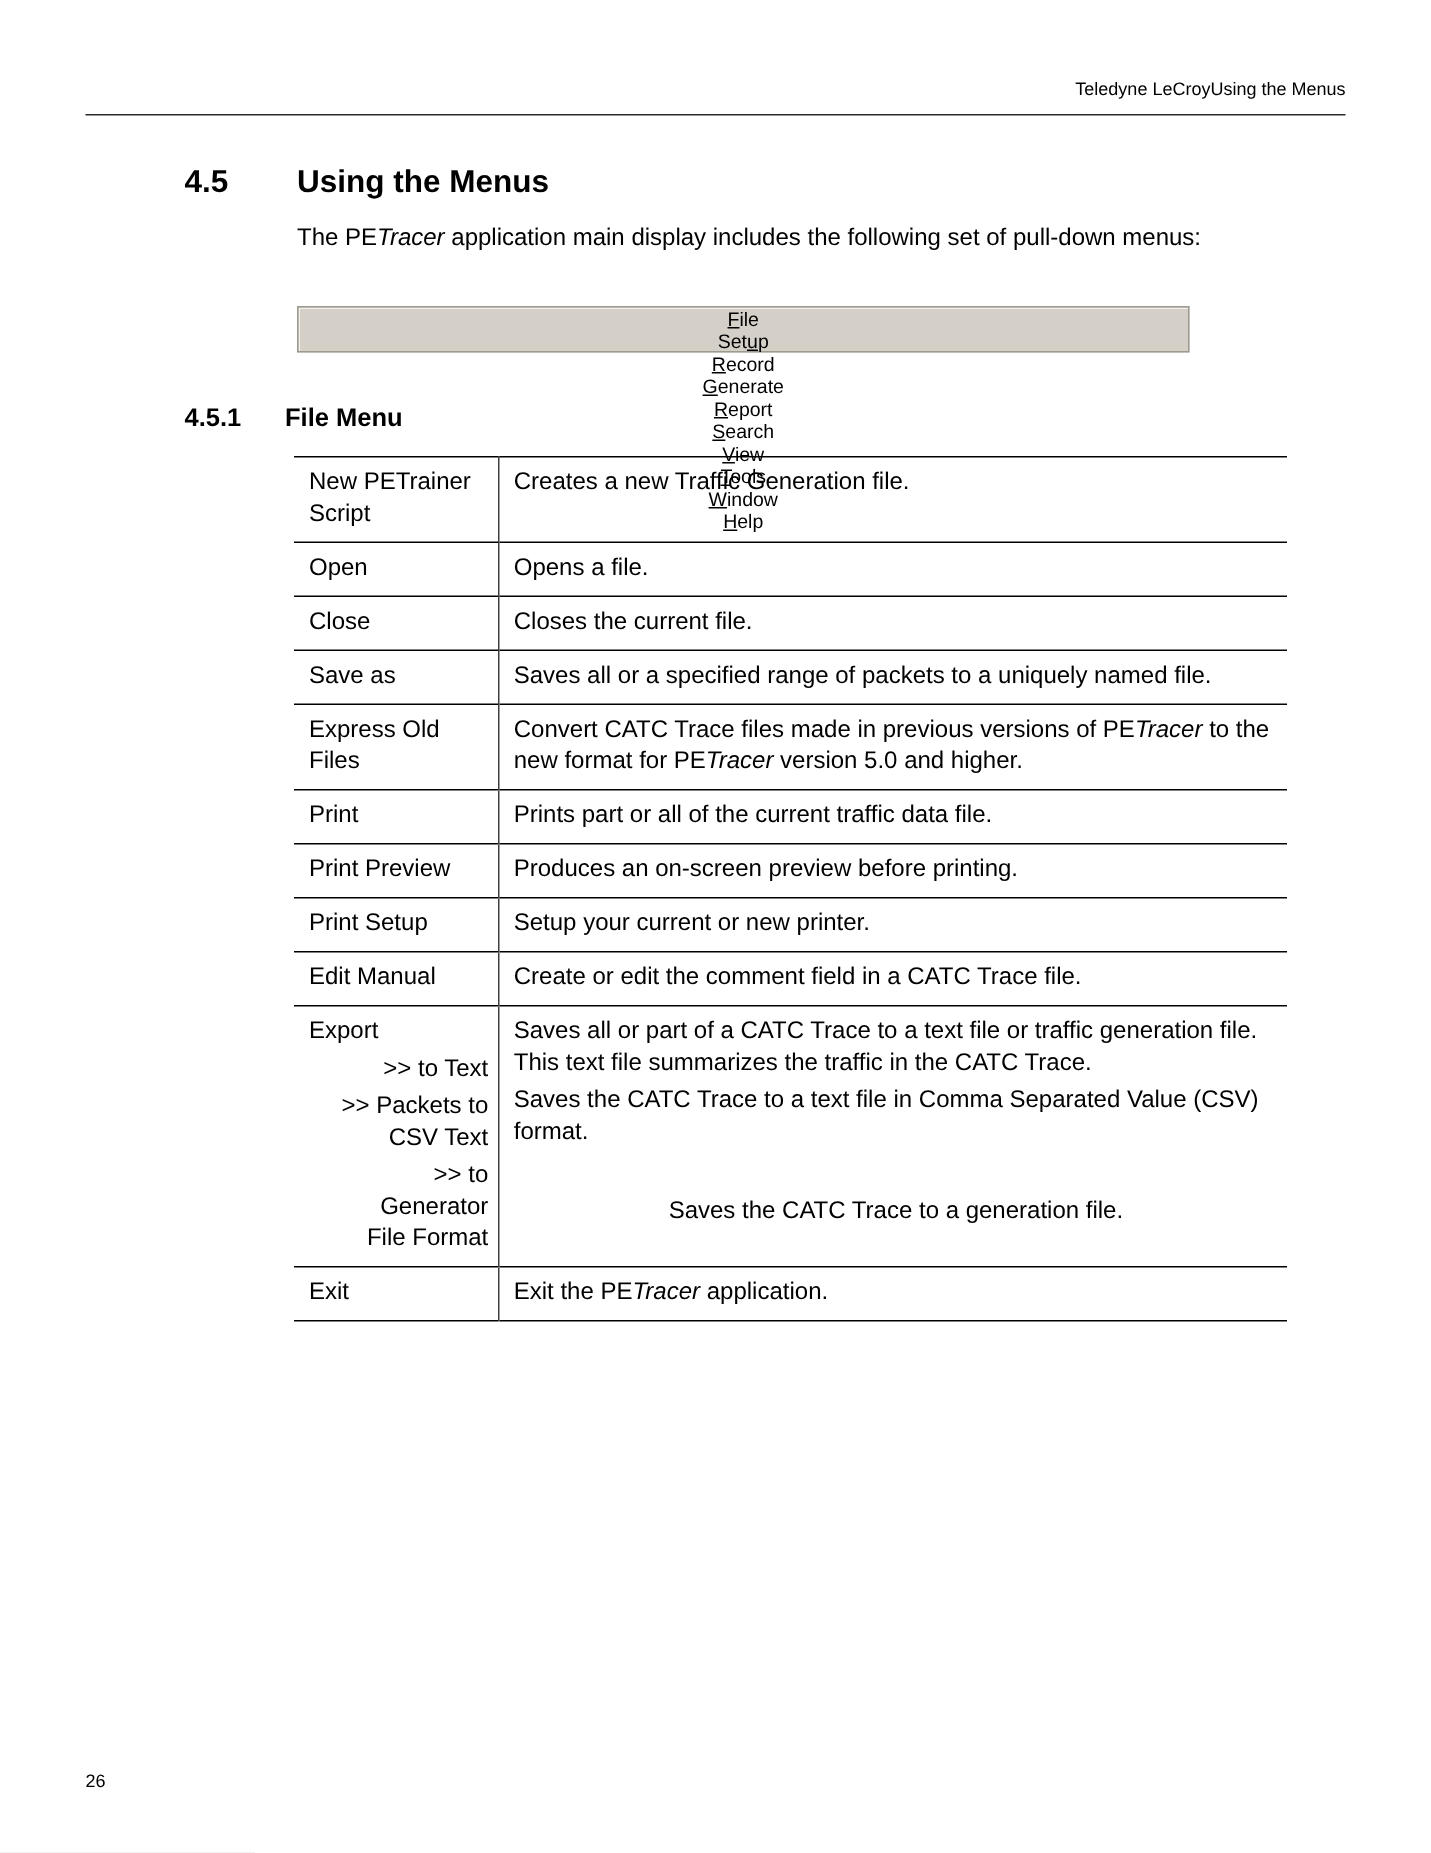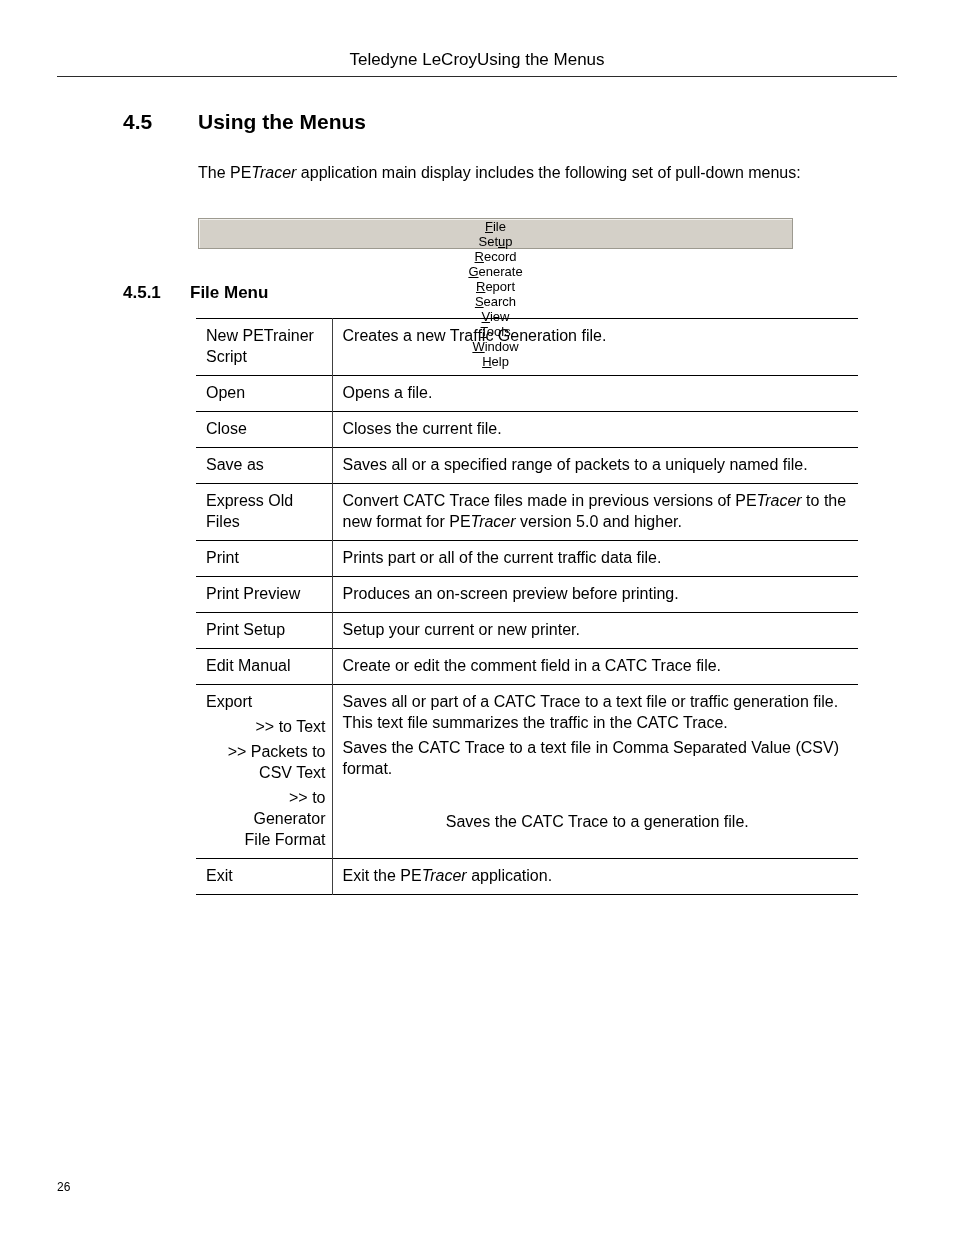--- a/index.html
+++ b/index.html
@@ -12,38 +12,38 @@
     font-family: "Liberation Sans", sans-serif;
     color: #000;
     box-sizing: border-box;
     padding-top: 52px;
     overflow: hidden;
   }
   
   .header {
     margin: 0 57px;
     display: flex;
-    justify-content: center;
-    font-size: 17px;
+    justify-content: flex-end;
+    font-size: 12px;
     line-height: 15px;
     padding-bottom: 9px;
     border-bottom: 1px solid #2b2b2b;
   }
   
   .section-heading {
     display: flex;
     margin: 32px 57px 0 123px;
     font-weight: bold;
     font-size: 21px;
     line-height: 25px;
   }
   .section-heading .num { width: 75px; flex: 0 0 75px; }
   
   .intro {
-    margin: 28px 57px 0 198px;
+    margin: 14px 57px 0 198px;
     font-size: 16px;
     line-height: 21px;
   }
   .it { font-style: italic; }
   
   .menubar {
     margin: 35px 0 0 198px;
     width: 595px;
     height: 31px;
     box-sizing: border-box;

